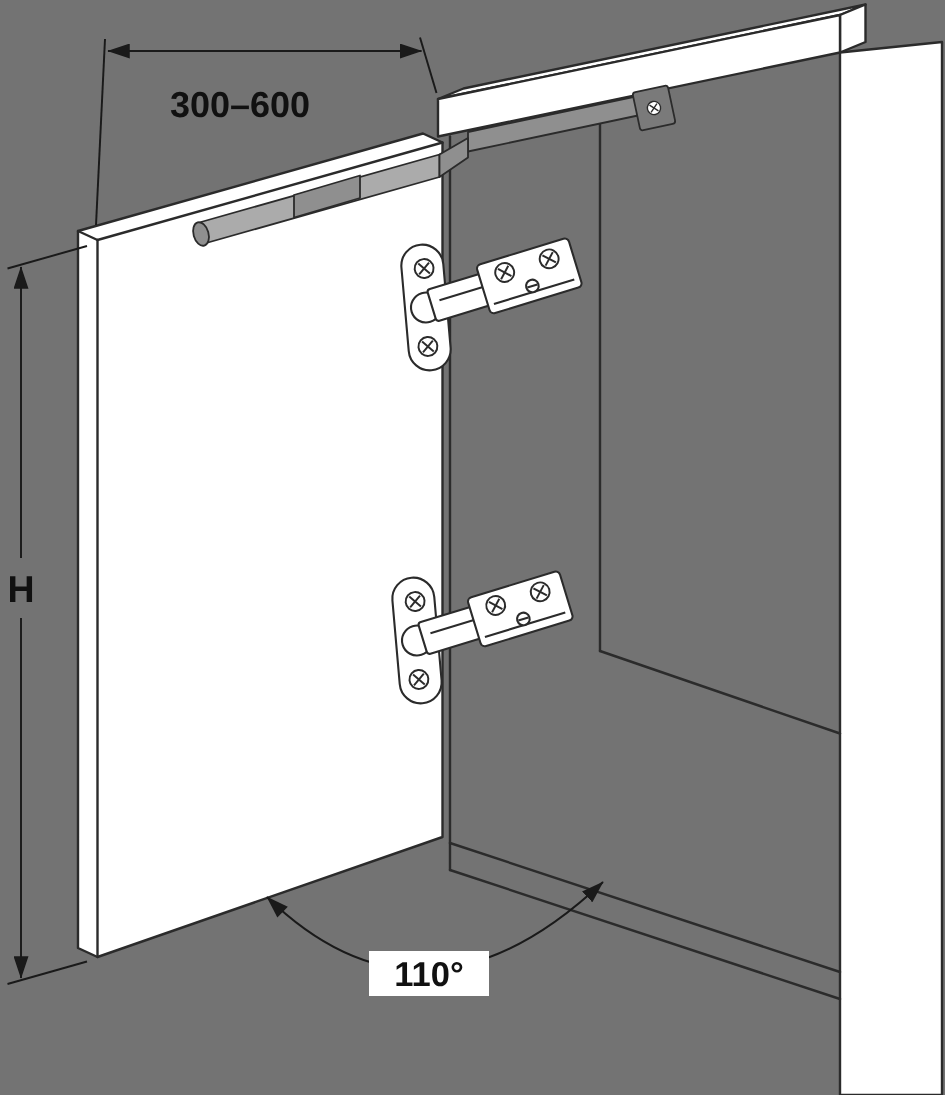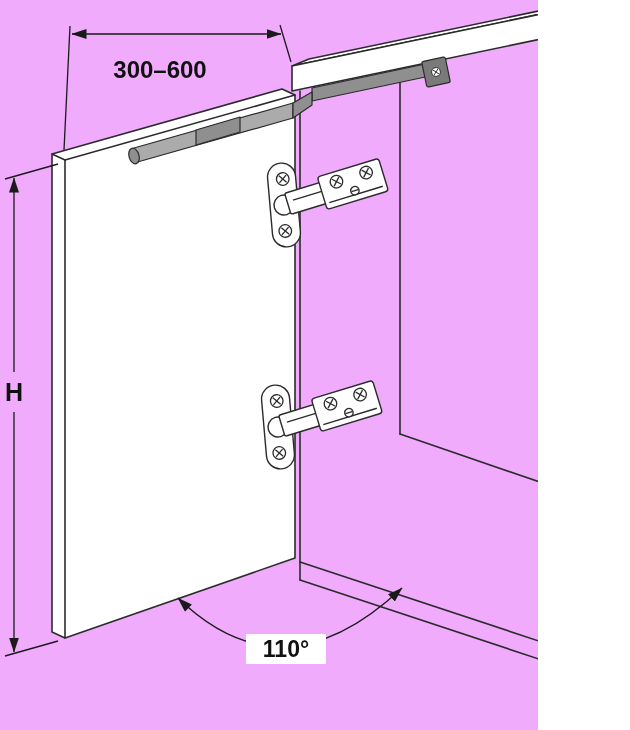--- a/index.html
+++ b/index.html
@@ -1,16 +1,16 @@
 <!DOCTYPE html>
 <html><head>
 <meta charset="utf-8">
 <style>
   html,body{margin:0;padding:0;background:#fff;}
-  .stage{width:538px;height:730px;position:relative;background:#f0abfc;overflow:hidden;}
+  .stage{width:630px;height:730px;position:relative;background:#737373;overflow:hidden;}
   svg{display:block;}
   .ln{stroke:#2b2b2b;stroke-width:1.6;fill:none;stroke-linejoin:round;stroke-linecap:round;}
   .face{stroke:#2b2b2b;stroke-width:1.6;fill:#ffffff;stroke-linejoin:round;}
   .dim{stroke:#1a1a1a;stroke-width:1.3;fill:none;}
   .dimtxt{font-family:"Liberation Sans","DejaVu Sans",sans-serif;font-weight:bold;fill:#111;}
   .gray{stroke:#2b2b2b;stroke-width:1.2;stroke-linejoin:round;}
 </style>
 </head>
 <body>
 

